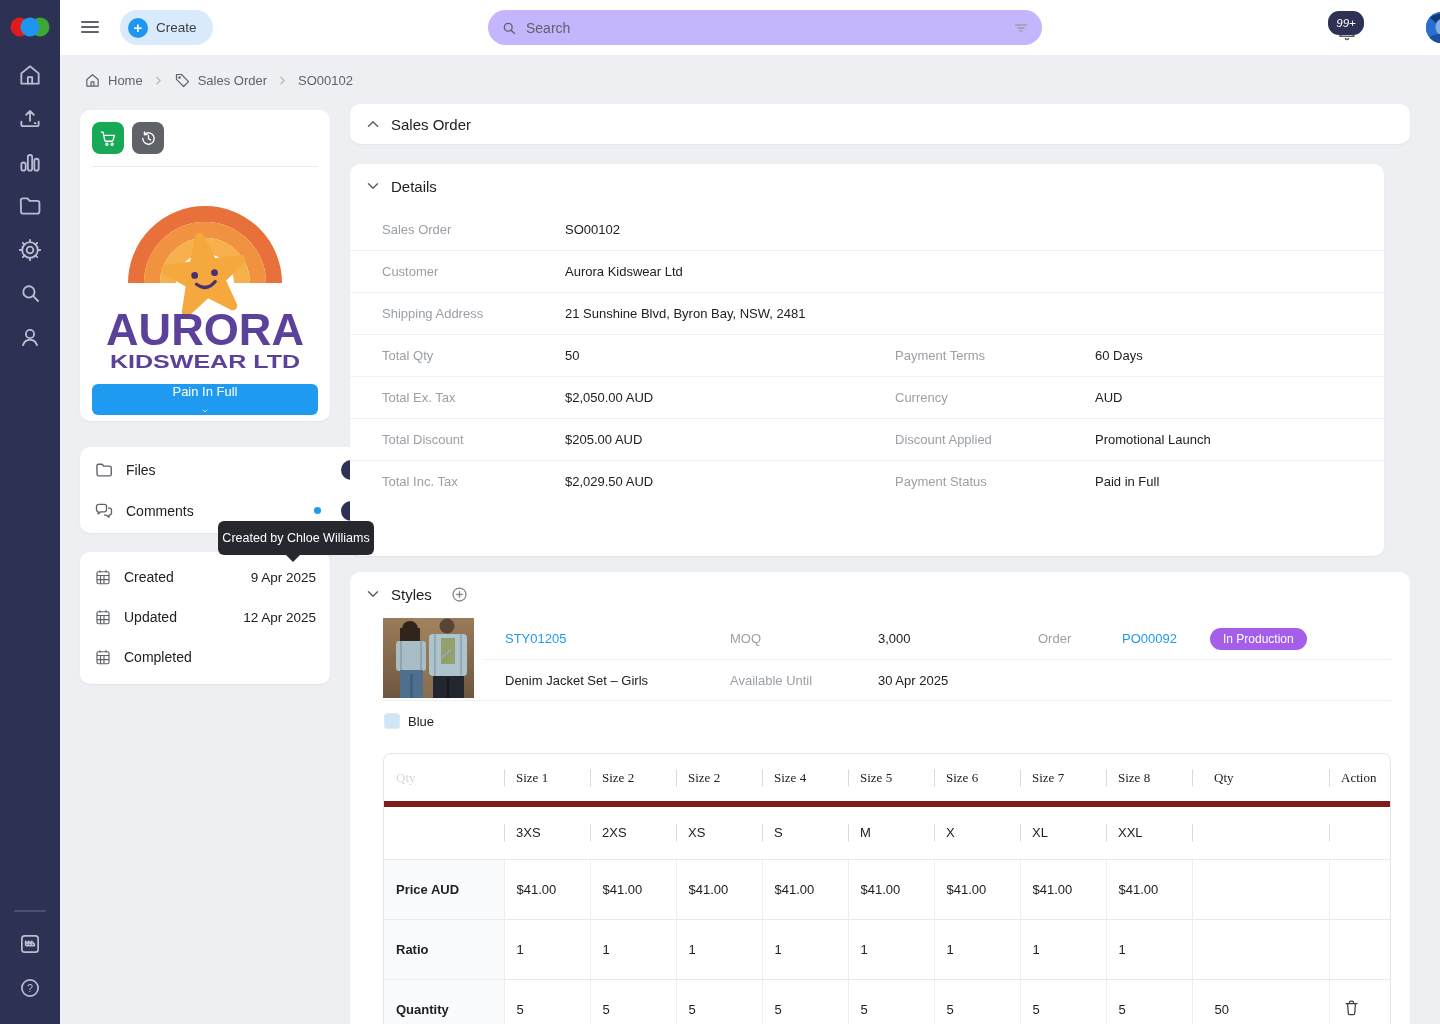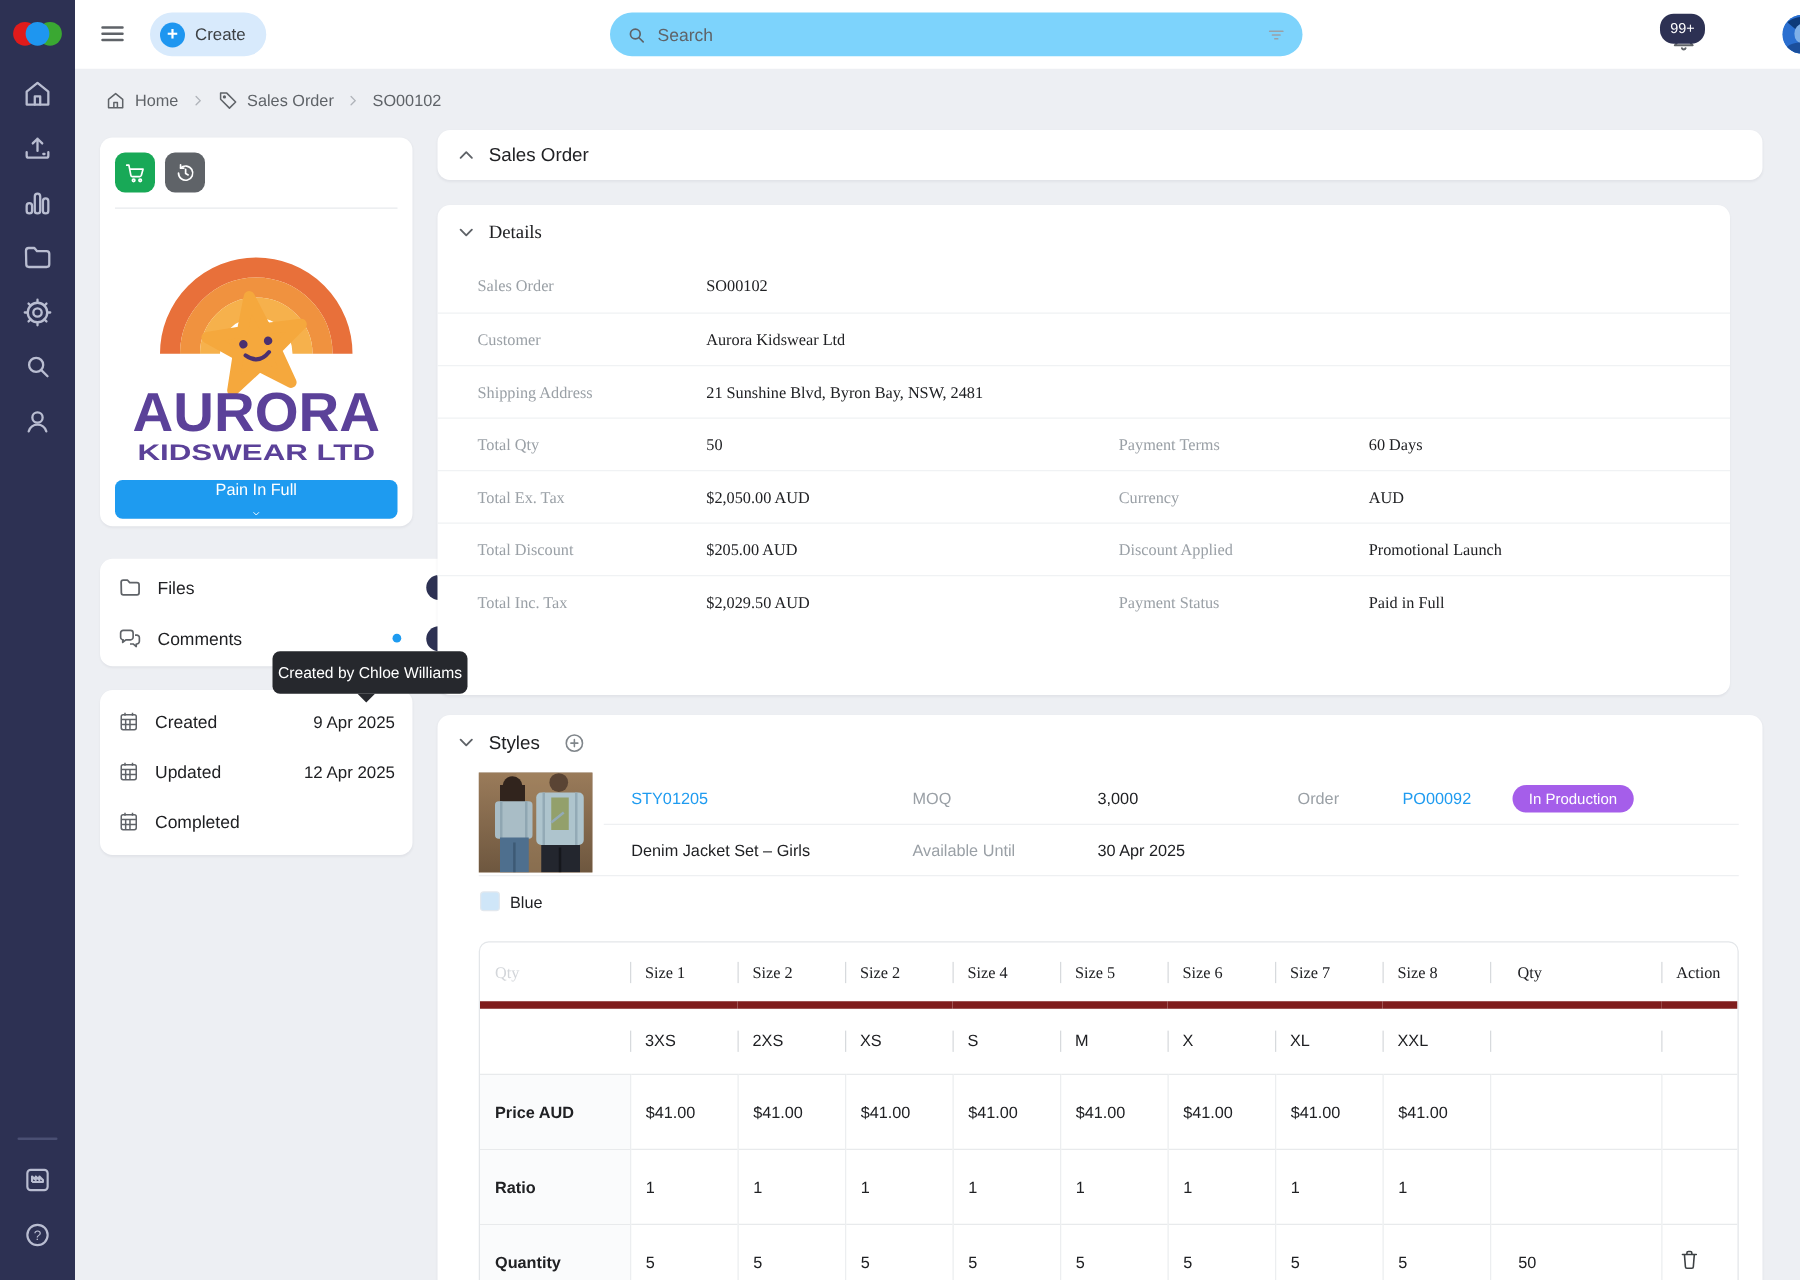--- a/index.html
+++ b/index.html
@@ -11,24 +11,24 @@
   #rail .logo { position:absolute; left:8px; top:8px; }
   .rail-btn { position:absolute; left:17px; width:26px; height:26px; background:none; border:none; cursor:pointer; color:#b9bdd1; }
   .rail-div { position:absolute; left:14px; width:32px; height:2px; background:#4a4f73; border-radius:1px; }
 
   
   #topbar { position:absolute; left:60px; top:0; width:1380px; height:55px; background:#ffffff; z-index:20; }
   #hamburger { position:absolute; left:18px; top:15px; width:24px; height:24px; background:none; border:none; cursor:pointer; color:#5f6368; }
   #create-btn { position:absolute; left:60px; top:10px; height:35px; padding:0 16px 0 8px; border:none; border-radius:18px; background:#d8eafc; display:flex; align-items:center; gap:8px; cursor:pointer; }
   #create-btn .plus { width:20px; height:20px; border-radius:50%; background:#1e96f0; color:#fff; font-size:15px; line-height:20px; text-align:center; font-weight:bold; }
   #create-btn .lbl { font-size:13.5px; color:#3c4043; }
-  #searchbox { position:absolute; left:428px; top:10px; width:554px; height:35px; background:#7dd3fc; border-radius:18px; display:flex; align-items:center; padding:0 12px; gap:8px; }
+  #searchbox { position:absolute; left:428px; top:10px; width:554px; height:35px; background:#c4b5fd; border-radius:18px; display:flex; align-items:center; padding:0 12px; gap:8px; }
   #searchbox input { flex:1; border:none; background:transparent; outline:none; font-size:14px; color:#3c4043; font-family:"Liberation Sans",sans-serif; }
   #searchbox input::placeholder { color:#5f6368; opacity:1; }
-  #notif-badge { position:absolute; left:1268px; top:11px; min-width:36px; height:22px; background:#2d3153; color:#fff; border-radius:11px; font-size:11.5px; display:flex; align-items:center; justify-content:center; padding:12px 7px; z-index:3; }
+  #notif-badge { position:absolute; left:1268px; top:11px; min-width:36px; height:22px; background:#2d3153; color:#fff; border-radius:11px; font-size:11.5px; display:flex; align-items:center; justify-content:center; padding:12px 7px; z-index:3;font-style:italic; }
   #bell { position:absolute; left:1276px; top:20px; width:22px; height:22px; color:#5f6368; background:none; border:none; cursor:pointer; }
   #avatar { position:absolute; left:1366px; top:12px; width:31px; height:31px; border-radius:50%; overflow:hidden; border:none; padding:0; cursor:pointer; background:#1a6fd4; }
 
   
   #content { position:absolute; left:60px; top:55px; width:1380px; height:969px; background:#edeff3; overflow:hidden; }
   #breadcrumb { position:absolute; left:24px; top:10px; height:30px; display:flex; align-items:center; gap:9px; font-size:13px; color:#5f6368; }
   #breadcrumb .crumb { display:flex; align-items:center; gap:7px; cursor:pointer; }
   #breadcrumb .sep { color:#b0b4ba; }
 
   .card { position:absolute; background:#fff; border-radius:10px; box-shadow:0 1px 2px rgba(16,24,40,.05); }
@@ -57,21 +57,21 @@
   .date-row .val { margin-left:auto; font-size:13.5px; color:#202124;text-align:center; }
 
   #tooltip { position:absolute; left:158px; top:466px; width:156px; height:34px; background:#26282d; color:#fff; border-radius:6px; font-size:12.5px; display:flex; align-items:center; justify-content:center; z-index:40; }
   #tooltip::after { content:""; position:absolute; top:100%; left:68px; border:7px solid transparent; border-top-color:#26282d; }
 
   
   #so-card { left:290px; top:49px; width:1060px; height:40px; display:flex; align-items:center; padding:0 14px; gap:9px; }
   .sect-title { font-size:15px; font-weight:500; color:#202124; }
   .chev-btn { width:18px; height:18px; color:#5f6368; background:none; border:none; cursor:pointer; padding:0; }
 
-  #details-card { left:290px; top:109px; width:1034px; height:392px;font-family:Liberation Serif, serif; }
+  #details-card { left:290px; top:109px; width:1034px; height:392px; }
   .card-head { height:44px; display:flex; align-items:center; padding:0 14px; gap:9px; }
   .d-row { display:grid; grid-template-columns:183px 330px 200px 1fr; align-items:center; height:42px; padding-left:32px; border-top:1px solid #f0f2f4; }
   .d-row .lbl { font-size:13px; color:#9aa0a6; }
   .d-row .val { font-size:13px; color:#202124; }
   .d-row.first { border-top:none; }
 
   #styles-card { left:290px; top:517px; width:1060px; height:480px; }
   .plus-circle { width:19px; height:19px; color:#80868b; background:none; border:none; cursor:pointer; padding:0; margin-left:9px; }
   #thumb { position:absolute; left:33px; top:46px; width:91px; height:80px; border:none; padding:0; cursor:pointer; background:#8a6f52; overflow:hidden; }
   .prow1 { position:absolute; left:155px; top:46px; right:19px; height:41px; display:grid; grid-template-columns:225px 148px 160px 84px 88px auto; align-items:center; }

